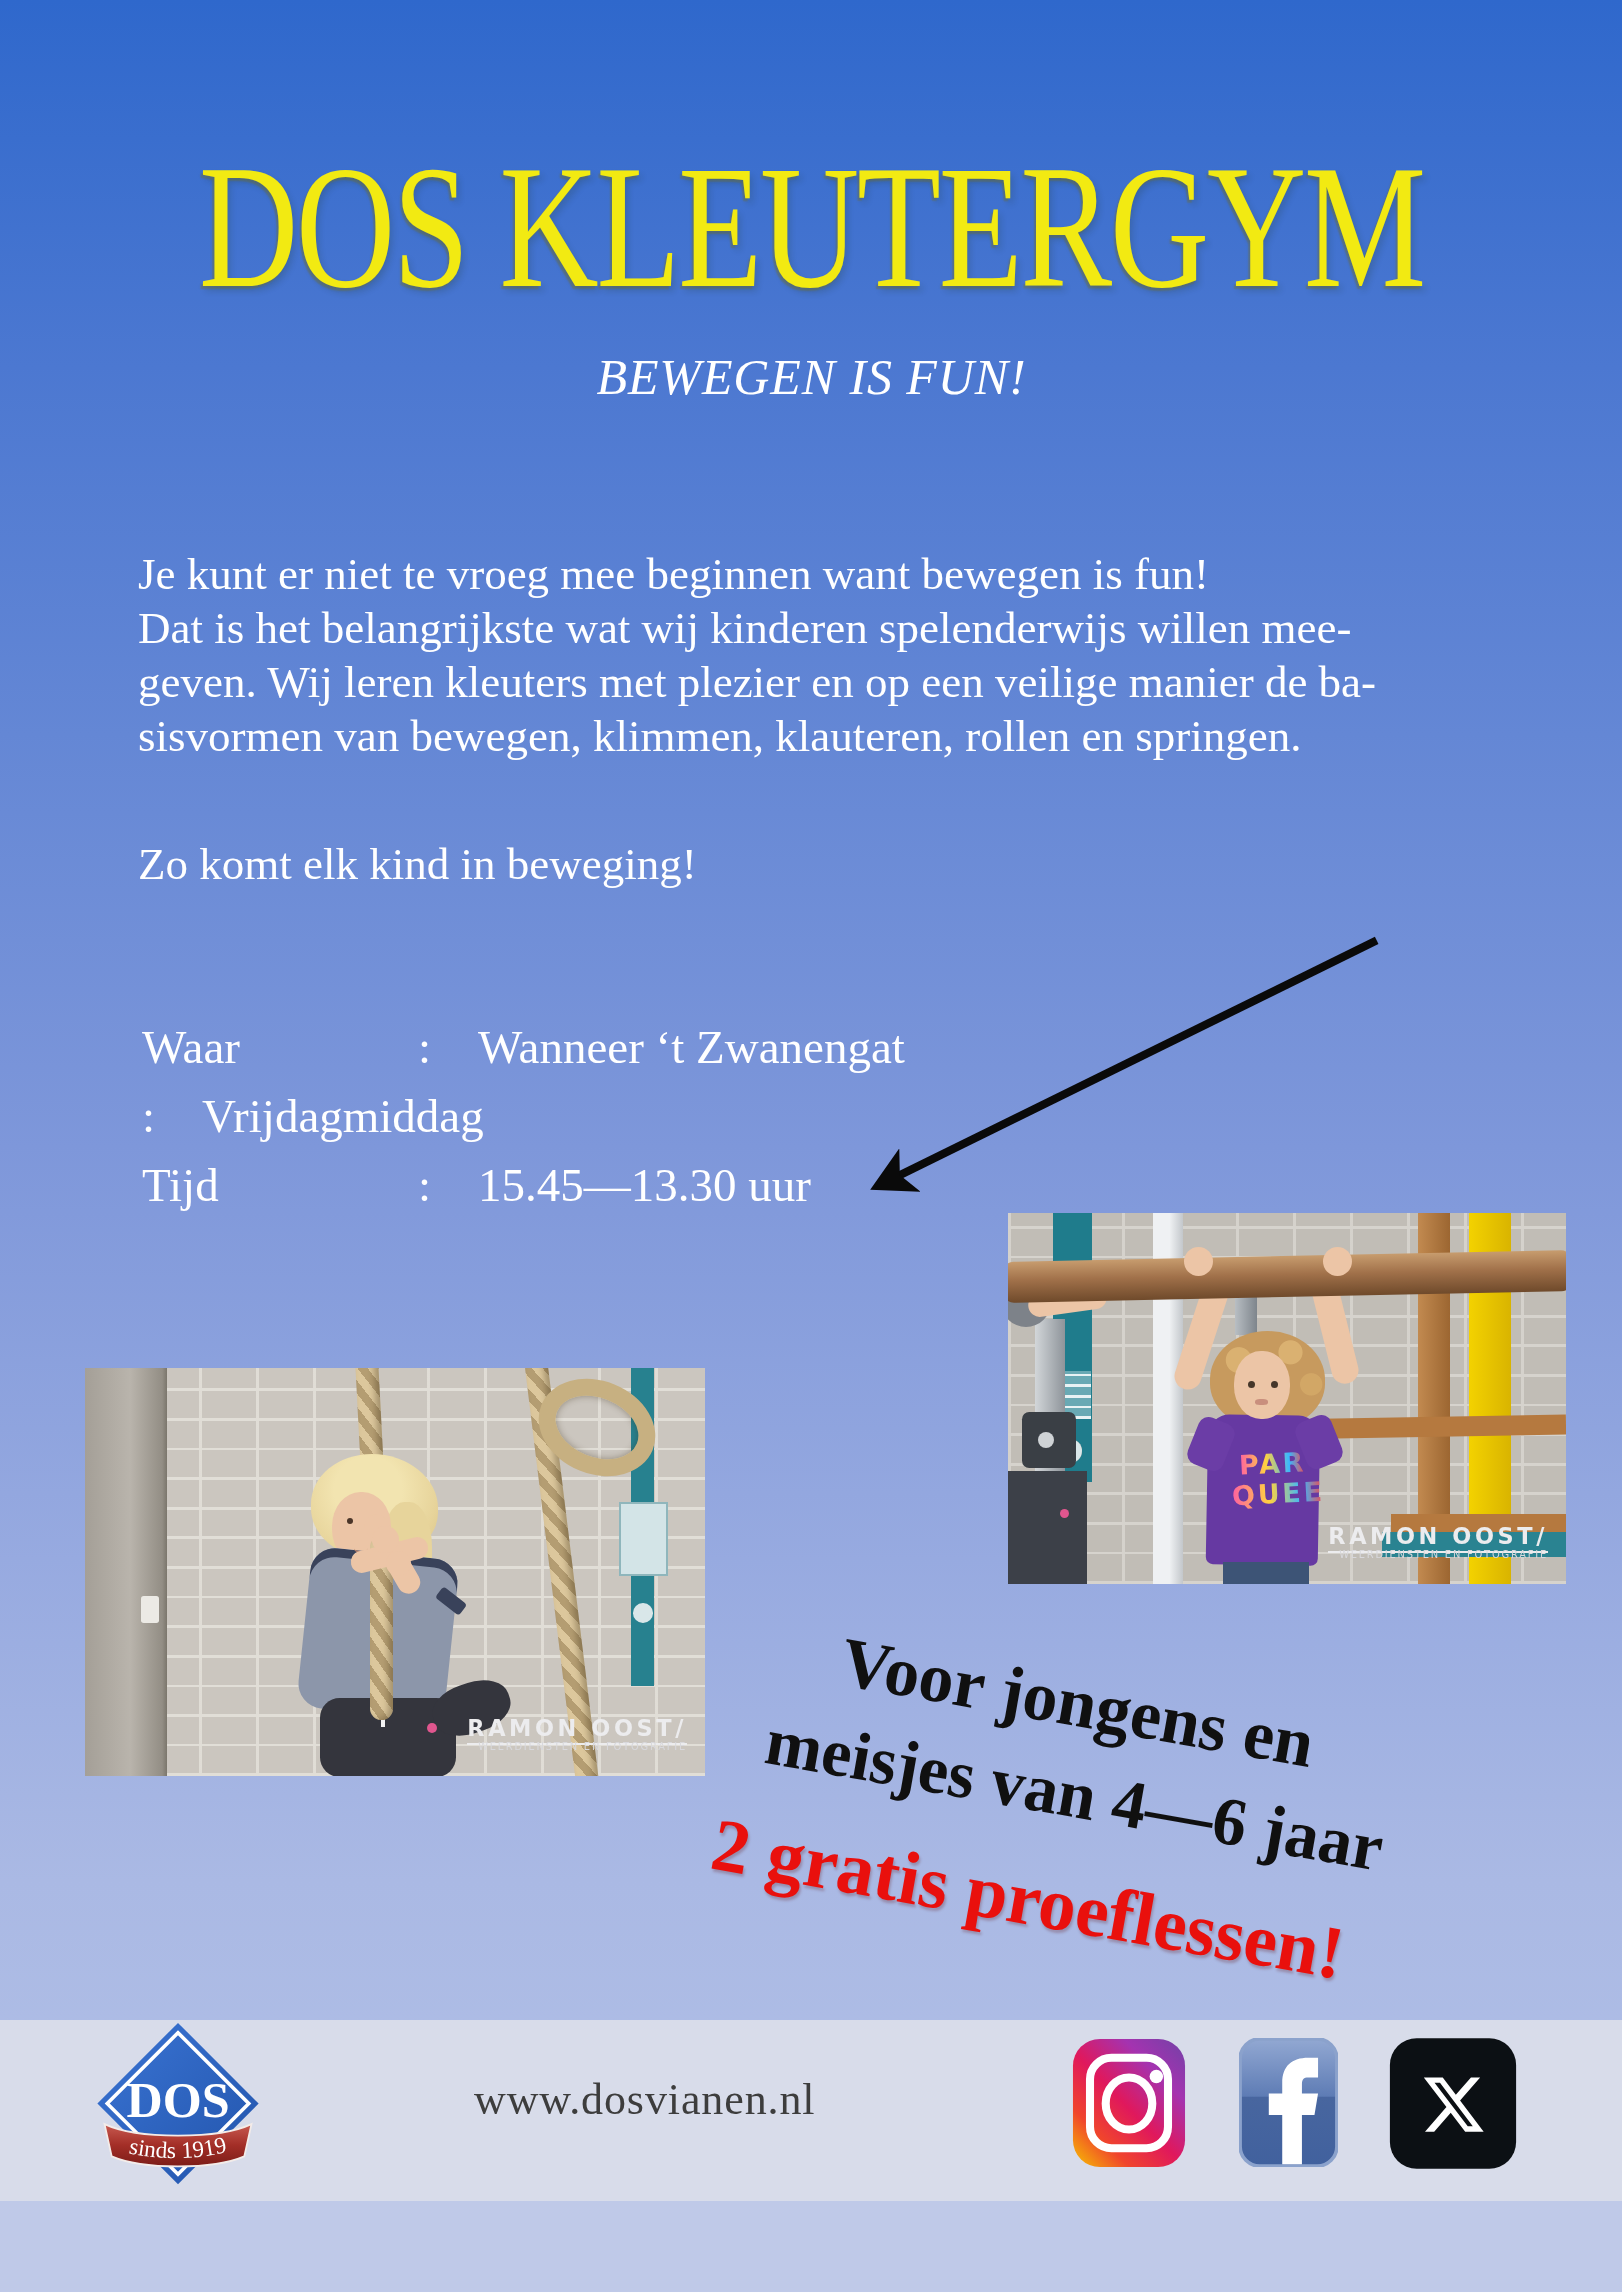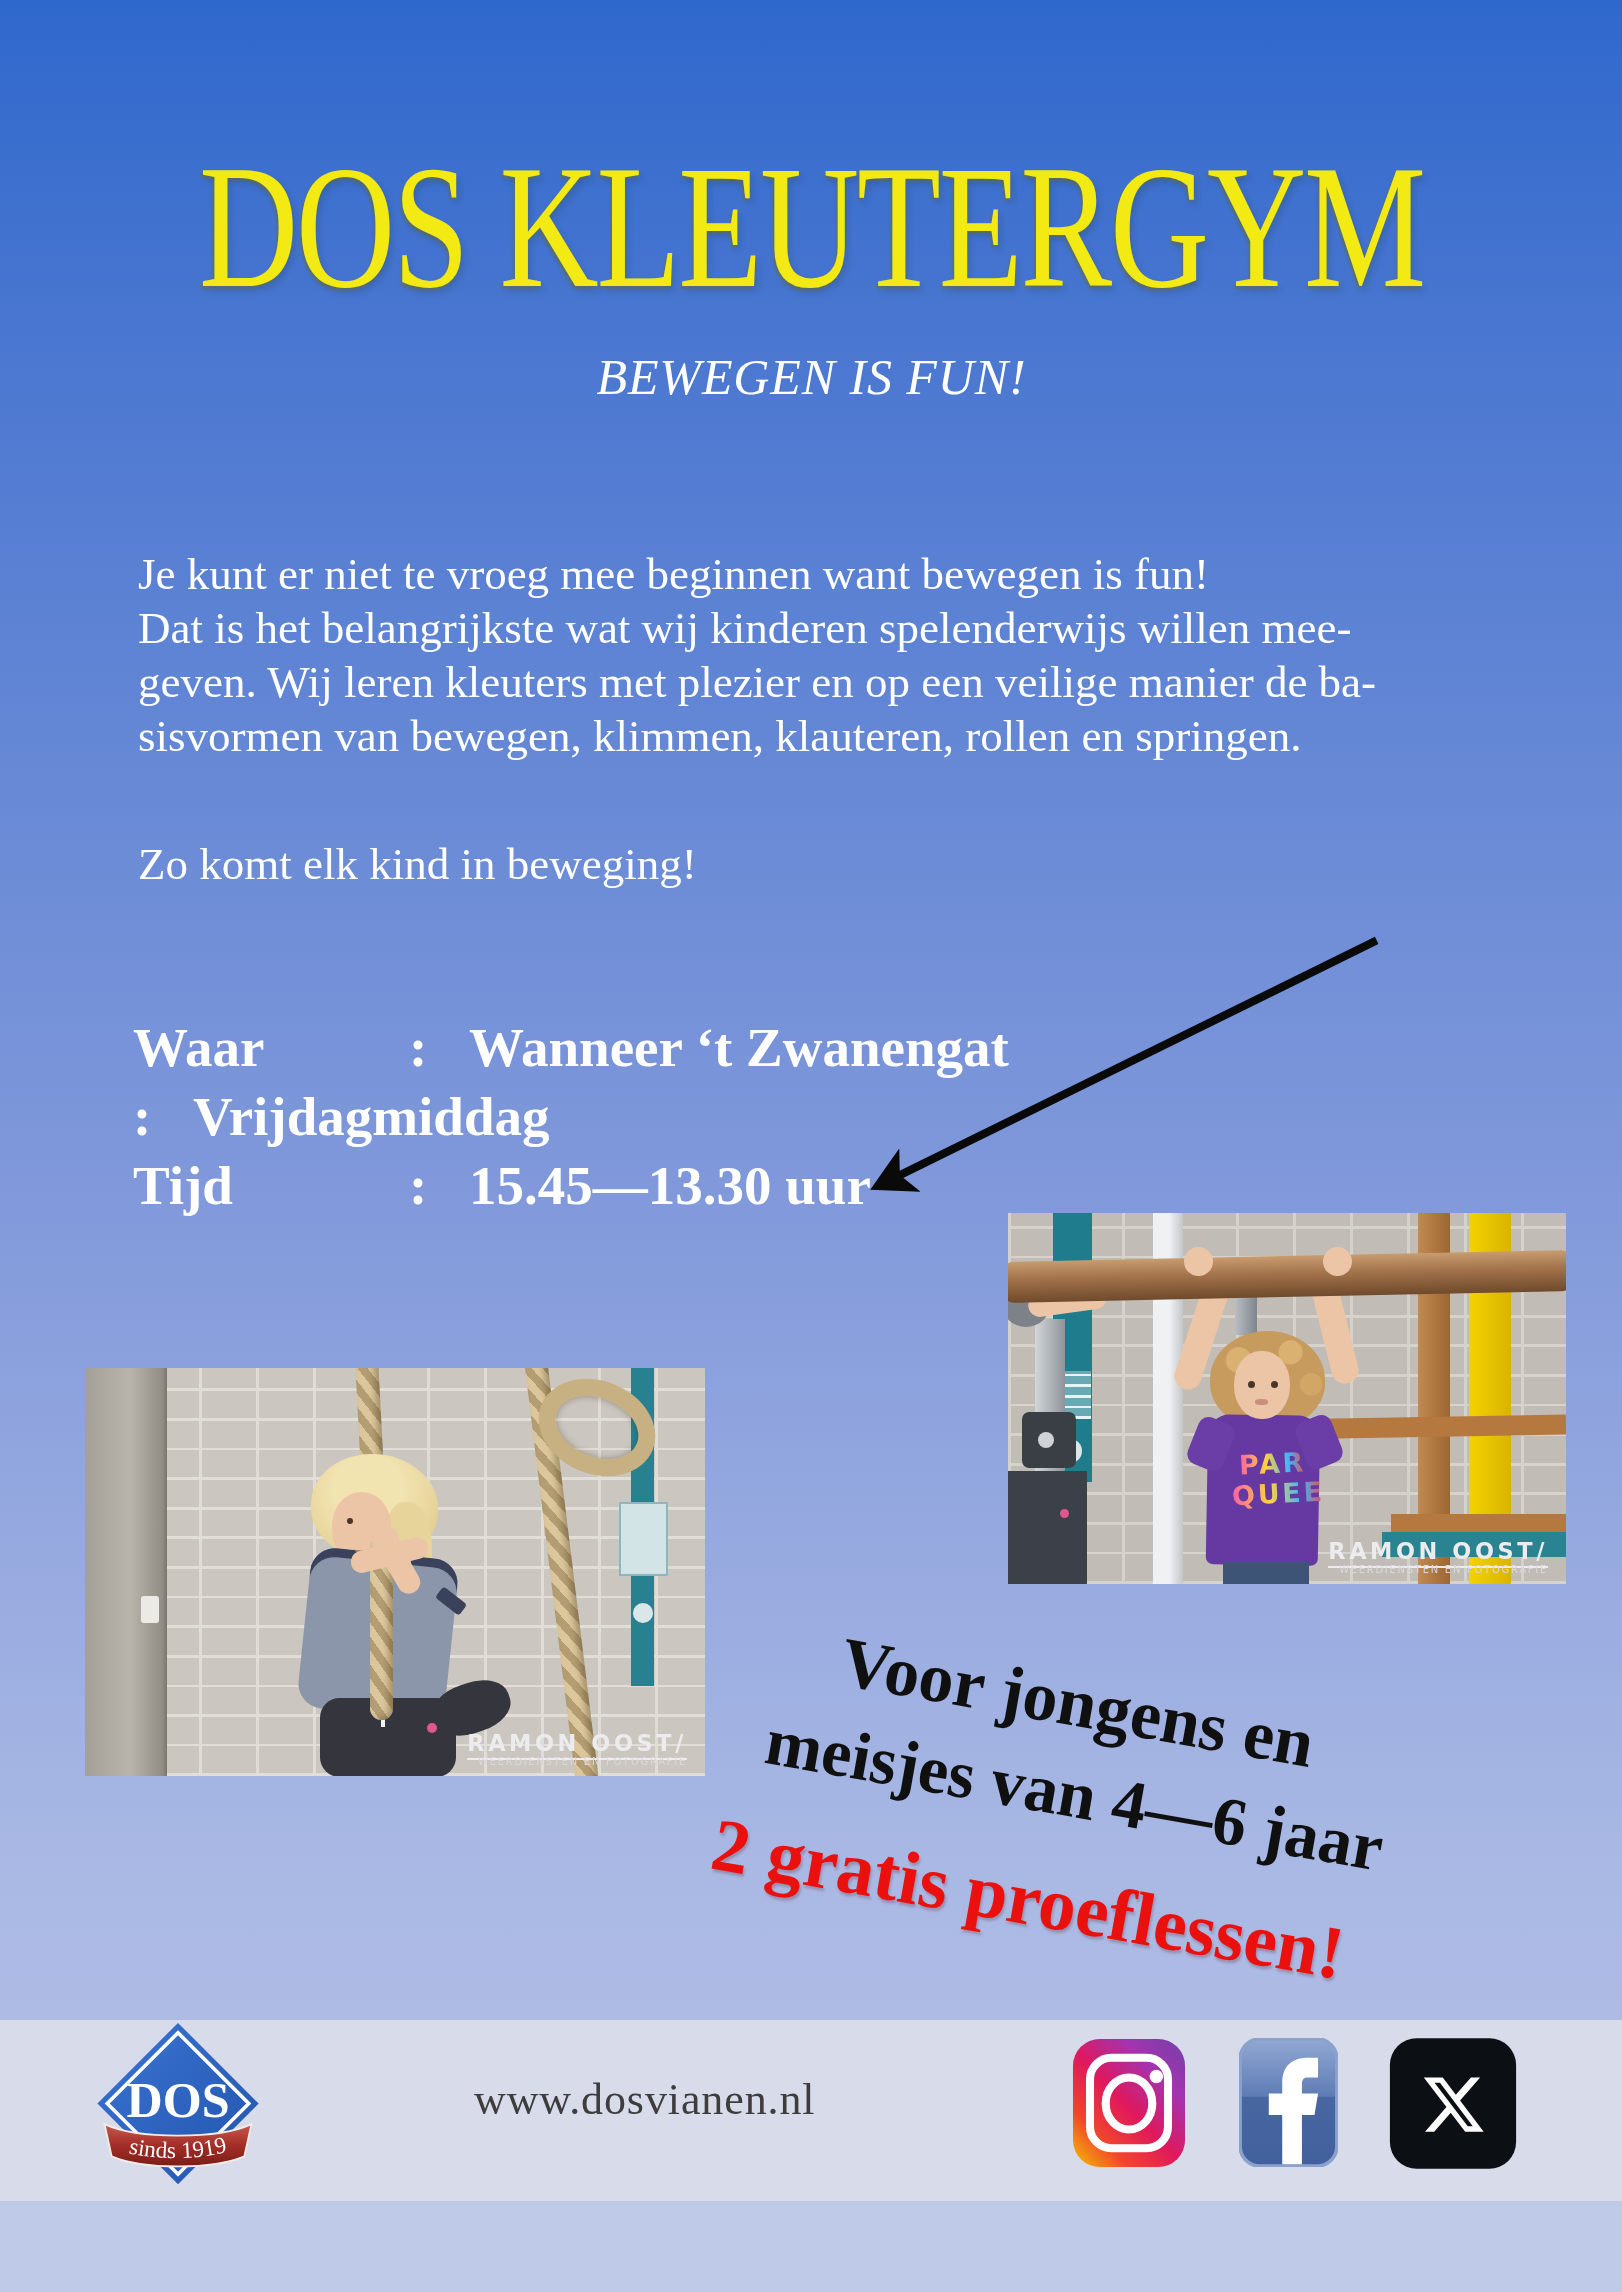--- a/index.html
+++ b/index.html
@@ -13,39 +13,39 @@
     color:var(--title-yellow,#f2ea12);transform:scaleX(0.78);letter-spacing:-2.7px;
     text-shadow:-2.7px 2.7px 1.8px rgba(120,110,10,.35), 3.6px 5.4px 7.2px rgba(30,50,20,.18);white-space:nowrap;}
   .subtitle{left:0;top:348px;width:1623px;text-align:center;font-size:50px;font-style:italic;
     color:var(--text-white,#fff);letter-spacing:0.9px;}
 
   
   .intro{left:138px;top:547px;font-size:45px;line-height:54px;color:var(--text-white,#fff);}
   .tagline{left:138px;top:837px;font-size:45px;line-height:54px;color:var(--text-white,#fff);}
 
   
-  .details{left:133px;top:1013px;color:var(--text-white,#fff);font-size:55px;font-weight:bold;}
+  .details{left:142px;top:1013px;color:var(--text-white,#fff);font-size:47px;}
   .details .row{display:flex;line-height:69px;}
   .details .lbl{width:276px;}
   .details .colon{width:60px;}
 
   
   .arrow-svg{left:0;top:0;width:1623px;height:2293px;pointer-events:none;}
 
   
   .photo{overflow:hidden;background:#bdb9b2;}
   .photo1{left:85px;top:1368px;width:620px;height:408px;}
   .photo2{left:1008px;top:1213px;width:558px;height:371px;}
   .brick{position:absolute;inset:0;
     background-color:#c1bdb6;
     background-image:
       repeating-linear-gradient(0deg,#d6d3cd 0 2.7px,rgba(0,0,0,0) 2.7px 29.6px),
       repeating-linear-gradient(90deg,rgba(218,215,209,.8) 0 2.7px,rgba(0,0,0,0) 2.7px 57px);}
   .photo1 .brick{filter:brightness(1.05);}
-  .wm{position:absolute;right:18px;bottom:9px;text-align:right;z-index:9;font-family:"DejaVu Sans",sans-serif;}
+  .wm{position:absolute;right:18px;bottom:24px;text-align:right;z-index:9;font-family:"DejaVu Sans",sans-serif;}
   .wm .big{font-size:22.4px;font-weight:bold;letter-spacing:3.6px;color:#ececee;border-bottom:2.7px solid #ececee;padding-bottom:1.8px;}
   .wm .small{font-size:9.9px;letter-spacing:1.8px;color:#d8d8dc;margin-top:0;}
 
   
   .p1-corner{left:0;top:0;width:82px;height:100%;background:linear-gradient(90deg,#a49f97 0,#b9b4ac 55%,#938e85 94%,#7b766c 100%);z-index:1;}
   .rope{position:absolute;width:23px;border-radius:11.6px;
     background:repeating-linear-gradient(55deg,#dcc79c 0 8px,#b49d72 8px 16px);
     box-shadow:inset -4.5px 0 6.3px rgba(60,45,20,.35);}
   .rope-main{left:282px;top:-18px;height:475px;transform:rotate(-3deg);z-index:2;}
   .rope-2{left:466px;top:-13.4px;height:448px;transform:rotate(-7deg);z-index:2;}

